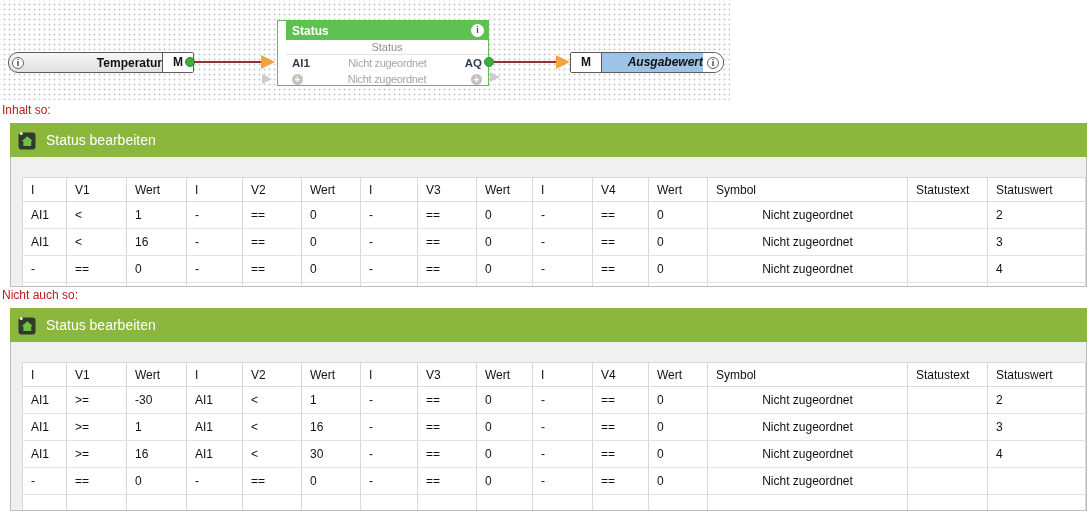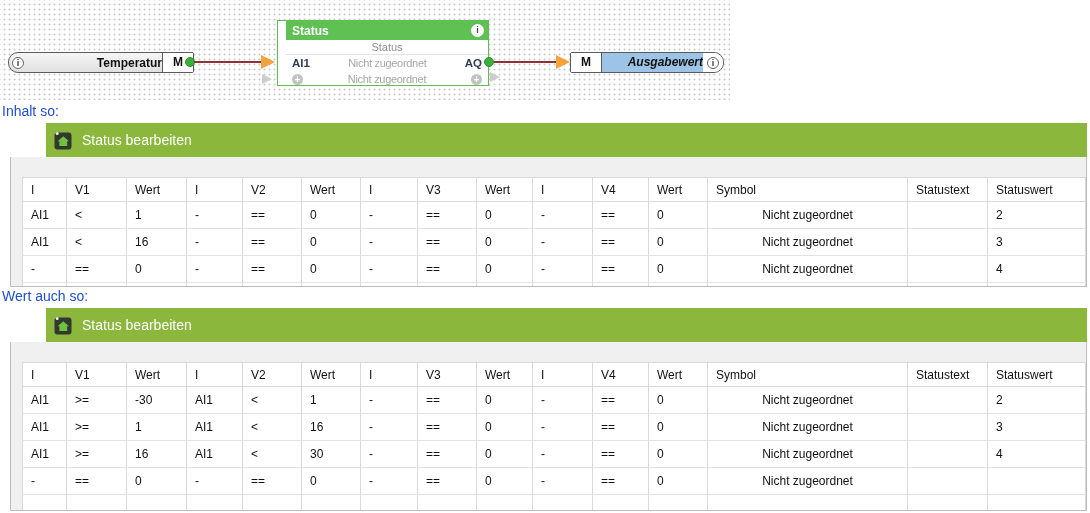--- a/index.html
+++ b/index.html
@@ -44,26 +44,26 @@
   .icircle-w{display:inline-block;width:13px;height:13px;line-height:13px;border-radius:50%;
              background:#fff;color:#444;font-size:9px;font-weight:bold;text-align:center;}
   .status-sub{height:14px;line-height:14px;text-align:center;color:#8f8f8f;font-size:11px;
               border-bottom:1px solid #e3e3e3;}
   .status-row{height:16px;display:flex;align-items:center;padding:0 6px;font-size:11.5px;}
   .status-row .port{font-weight:bold;color:#2f3e50;}
   .status-row .unas{flex:1;text-align:center;color:#a6a6a6;font-size:11px;letter-spacing:-0.3px;}
   .plus{display:inline-block;width:11px;height:11px;line-height:11px;border-radius:50%;
         background:#c2c2c2;color:#fff;font-size:10px;font-weight:bold;text-align:center;}
 
-  .caption{position:absolute;font-size:14px;color:#1d4ed8;}
+  .caption{position:absolute;font-size:12px;color:#b91c1c;}
 
   
   .dialog{position:absolute;width:1077px;overflow:hidden;box-sizing:border-box;}
   .dlg-head{height:34px;background:var(--dialog-header-green,#8ab73c);display:flex;
-            align-items:center;gap:9px;padding-left:8px;margin-left:36px;}
+            align-items:center;gap:9px;padding-left:8px;}
   .dlg-title{color:#fff;font-size:14px;}
   .dlg-body{background:#f0f0f0;border:1px solid #bdbdbd;border-top:none;box-sizing:border-box;
             padding:20px 0 0 11px;height:calc(100% - 34px);overflow:hidden;}
   .grid-table{border-collapse:collapse;background:#fff;font-size:12px;table-layout:fixed;
               border:1px solid #a6a6a6;}
   .grid-table th{font-weight:normal;text-align:left;height:23px;padding:0 0 0 8px;
                  border:1px solid #d9d9d9;white-space:nowrap;overflow:hidden;}
   .grid-table td{height:26px;padding:0 0 0 8px;border:1px solid #e2e2e2;
                  border-left:1px solid #d9d9d9;border-right:1px solid #d9d9d9;
                  white-space:nowrap;overflow:hidden;}
@@ -232,21 +232,21 @@
               <td></td>
               <td class="sym"></td>
               <td></td>
               <td></td>
             </tr>
           </tbody>
         </table>
     </div>
   </div>
 
-  <div class="caption" style="left:2px;top:288px">Wert auch so:</div>
+  <div class="caption" style="left:2px;top:288px">Nicht auch so:</div>
 
   <div class="dialog" style="left:10px;top:308px;height:203px">
     <div class="dlg-head">
       <svg width="19" height="19" viewBox="0 0 19 19">
         <rect x="0.5" y="1.5" width="17" height="17" rx="3" fill="#31392f"></rect>
         <circle cx="3.2" cy="2.6" r="1.5" fill="#eaf5e0"></circle>
         <path d="M9.3 5.2 L15 10.2 L13.2 10.2 L13.2 15 L5.4 15 L5.4 10.2 L3.6 10.2 Z" fill="#6fc13f"></path>
       </svg>
       <span class="dlg-title">Status bearbeiten</span>
     </div>

